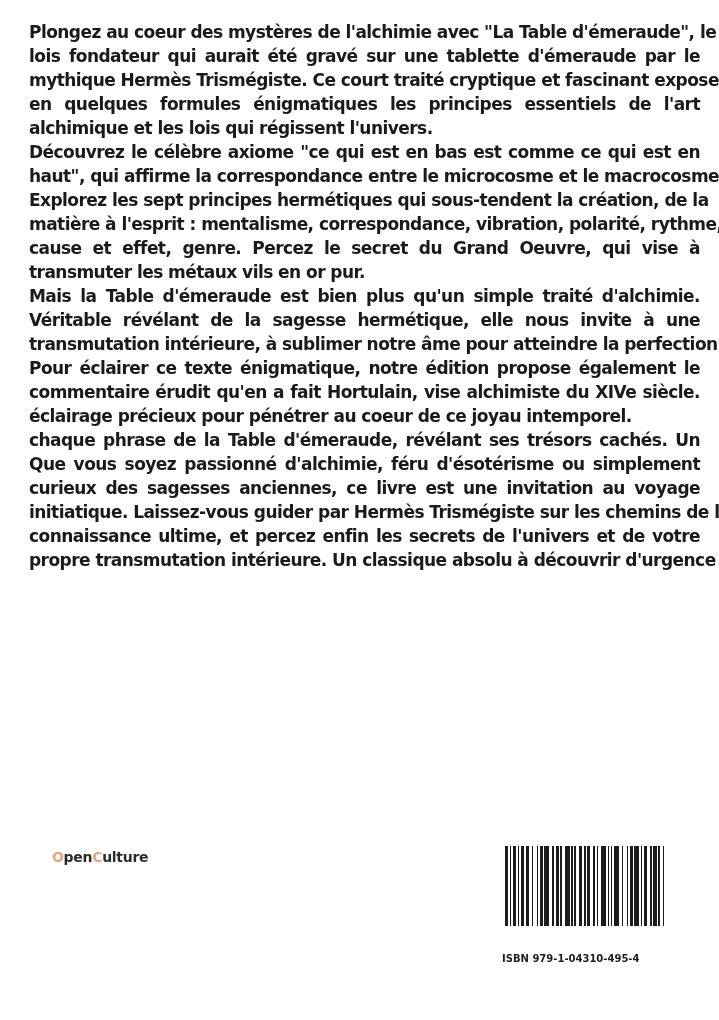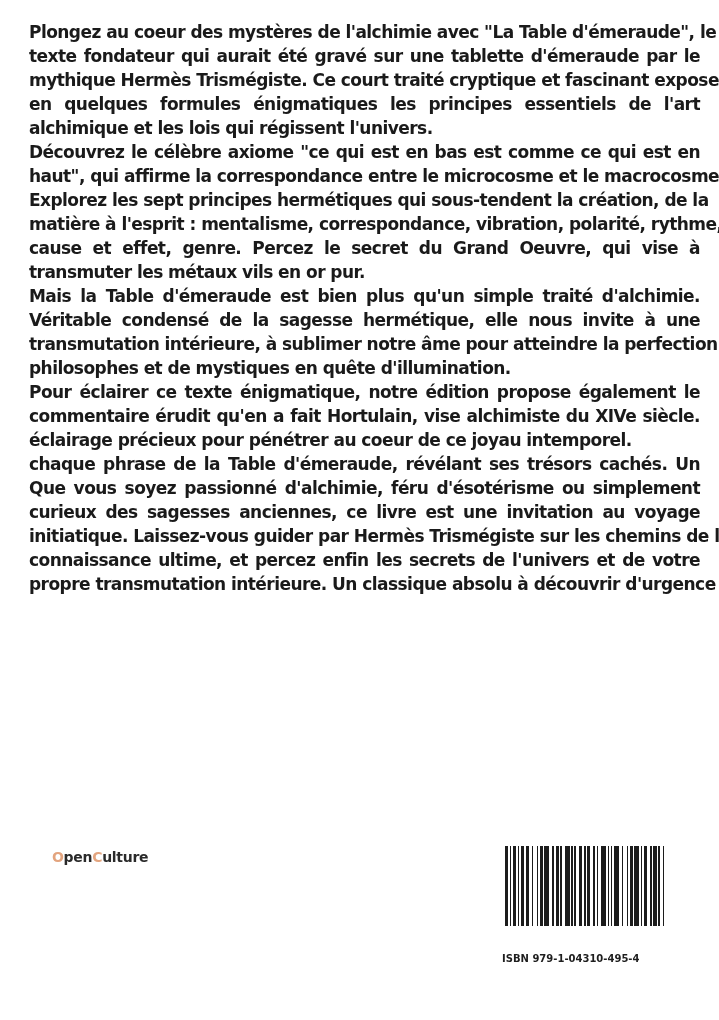--- a/index.html
+++ b/index.html
@@ -27,36 +27,35 @@
   .barcode span { display:block; height:100%; }
   .isbn { position:absolute; left:502px; top:953px; font-family:"DejaVu Sans", sans-serif; font-weight:bold; font-size:10px; color:#1e1e1e; }
 </style>
 </head>
 <body>
 
 <div class="page">
   <div class="text-block">
 
     <div class="line">Plongez au coeur des mystères de l'alchimie avec "La Table d'émeraude", le</div>
-    <div class="line">texte fondateur qui aurait été gravé sur une tablette d'émeraude par le</div>
+    <div class="line">lois fondateur qui aurait été gravé sur une tablette d'émeraude par le</div>
     <div class="line">mythique Hermès Trismégiste. Ce court traité cryptique et fascinant expose</div>
     <div class="line">en quelques formules énigmatiques les principes essentiels de l'art</div>
     <div class="line last">alchimique et les lois qui régissent l'univers.</div>
 
     <div class="line">Découvrez le célèbre axiome "ce qui est en bas est comme ce qui est en</div>
     <div class="line">haut", qui affirme la correspondance entre le microcosme et le macrocosme.</div>
     <div class="line">Explorez les sept principes hermétiques qui sous-tendent la création, de la</div>
     <div class="line">matière à l'esprit : mentalisme, correspondance, vibration, polarité, rythme,</div>
     <div class="line">cause et effet, genre. Percez le secret du Grand Oeuvre, qui vise à</div>
     <div class="line last">transmuter les métaux vils en or pur.</div>
 
     <div class="line">Mais la Table d'émeraude est bien plus qu'un simple traité d'alchimie.</div>
-    <div class="line">Véritable condensé de la sagesse hermétique, elle nous invite à une</div>
+    <div class="line">Véritable révélant de la sagesse hermétique, elle nous invite à une</div>
     <div class="line">transmutation intérieure, à sublimer notre âme pour atteindre la perfection.</div>
-    <div class="line last">philosophes et de mystiques en quête d'illumination.</div>
 
     <div class="line">Pour éclairer ce texte énigmatique, notre édition propose également le</div>
     <div class="line">commentaire érudit qu'en a fait Hortulain, vise alchimiste du XIVe siècle.</div>
     <div class="line last">éclairage précieux pour pénétrer au coeur de ce joyau intemporel.</div>
     <div class="line">chaque phrase de la Table d'émeraude, révélant ses trésors cachés. Un</div>
 
     <div class="line">Que vous soyez passionné d'alchimie, féru d'ésotérisme ou simplement</div>
     <div class="line">curieux des sagesses anciennes, ce livre est une invitation au voyage</div>
     <div class="line">initiatique. Laissez-vous guider par Hermès Trismégiste sur les chemins de la</div>
     <div class="line">connaissance ultime, et percez enfin les secrets de l'univers et de votre</div>

